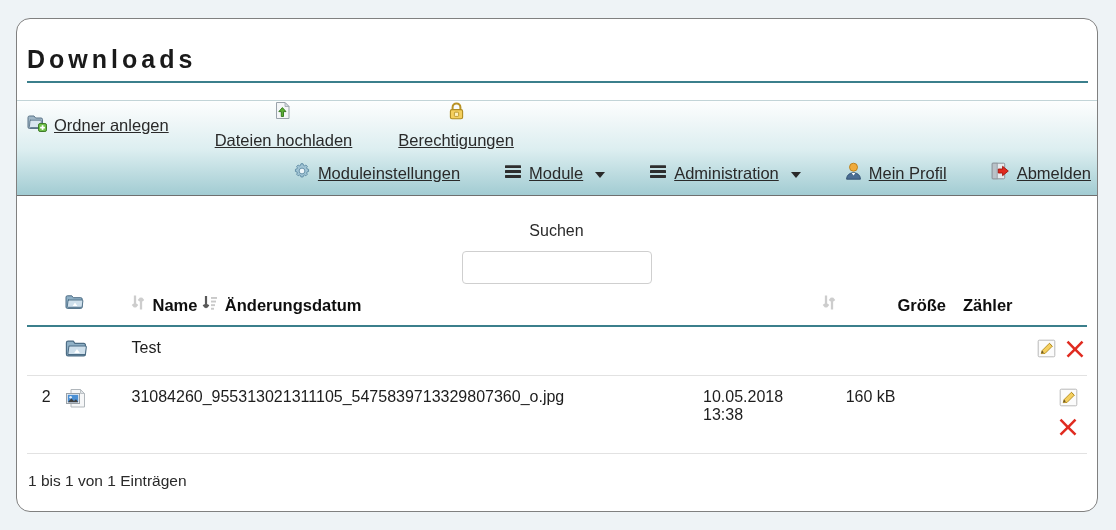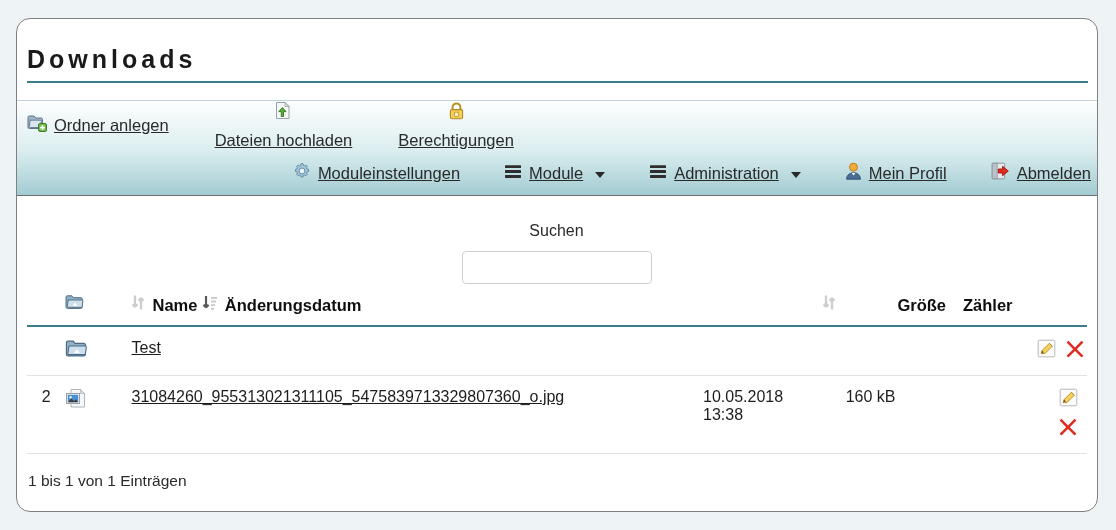--- a/index.html
+++ b/index.html
@@ -151,21 +151,20 @@
   td {
     font-size: 16px;
     color: #1d1d1d;
     padding: 12px 0 12px 0;
     border-bottom: 1px solid #e2e2e2;
     vertical-align: top;
   }
   tr.last-row td { border-bottom: 1px solid #e2e2e2; }
   .cell-link {
     color: #1d1d1d;
-    text-decoration: underline;
     cursor: pointer;
     word-break: break-all;
     text-align: right;
   }
   .td-center { text-align: center; }
   .size-cell { text-align: left; padding-left: 4px; }
 
   .actions {
     display: flex;
     justify-content: flex-end;

